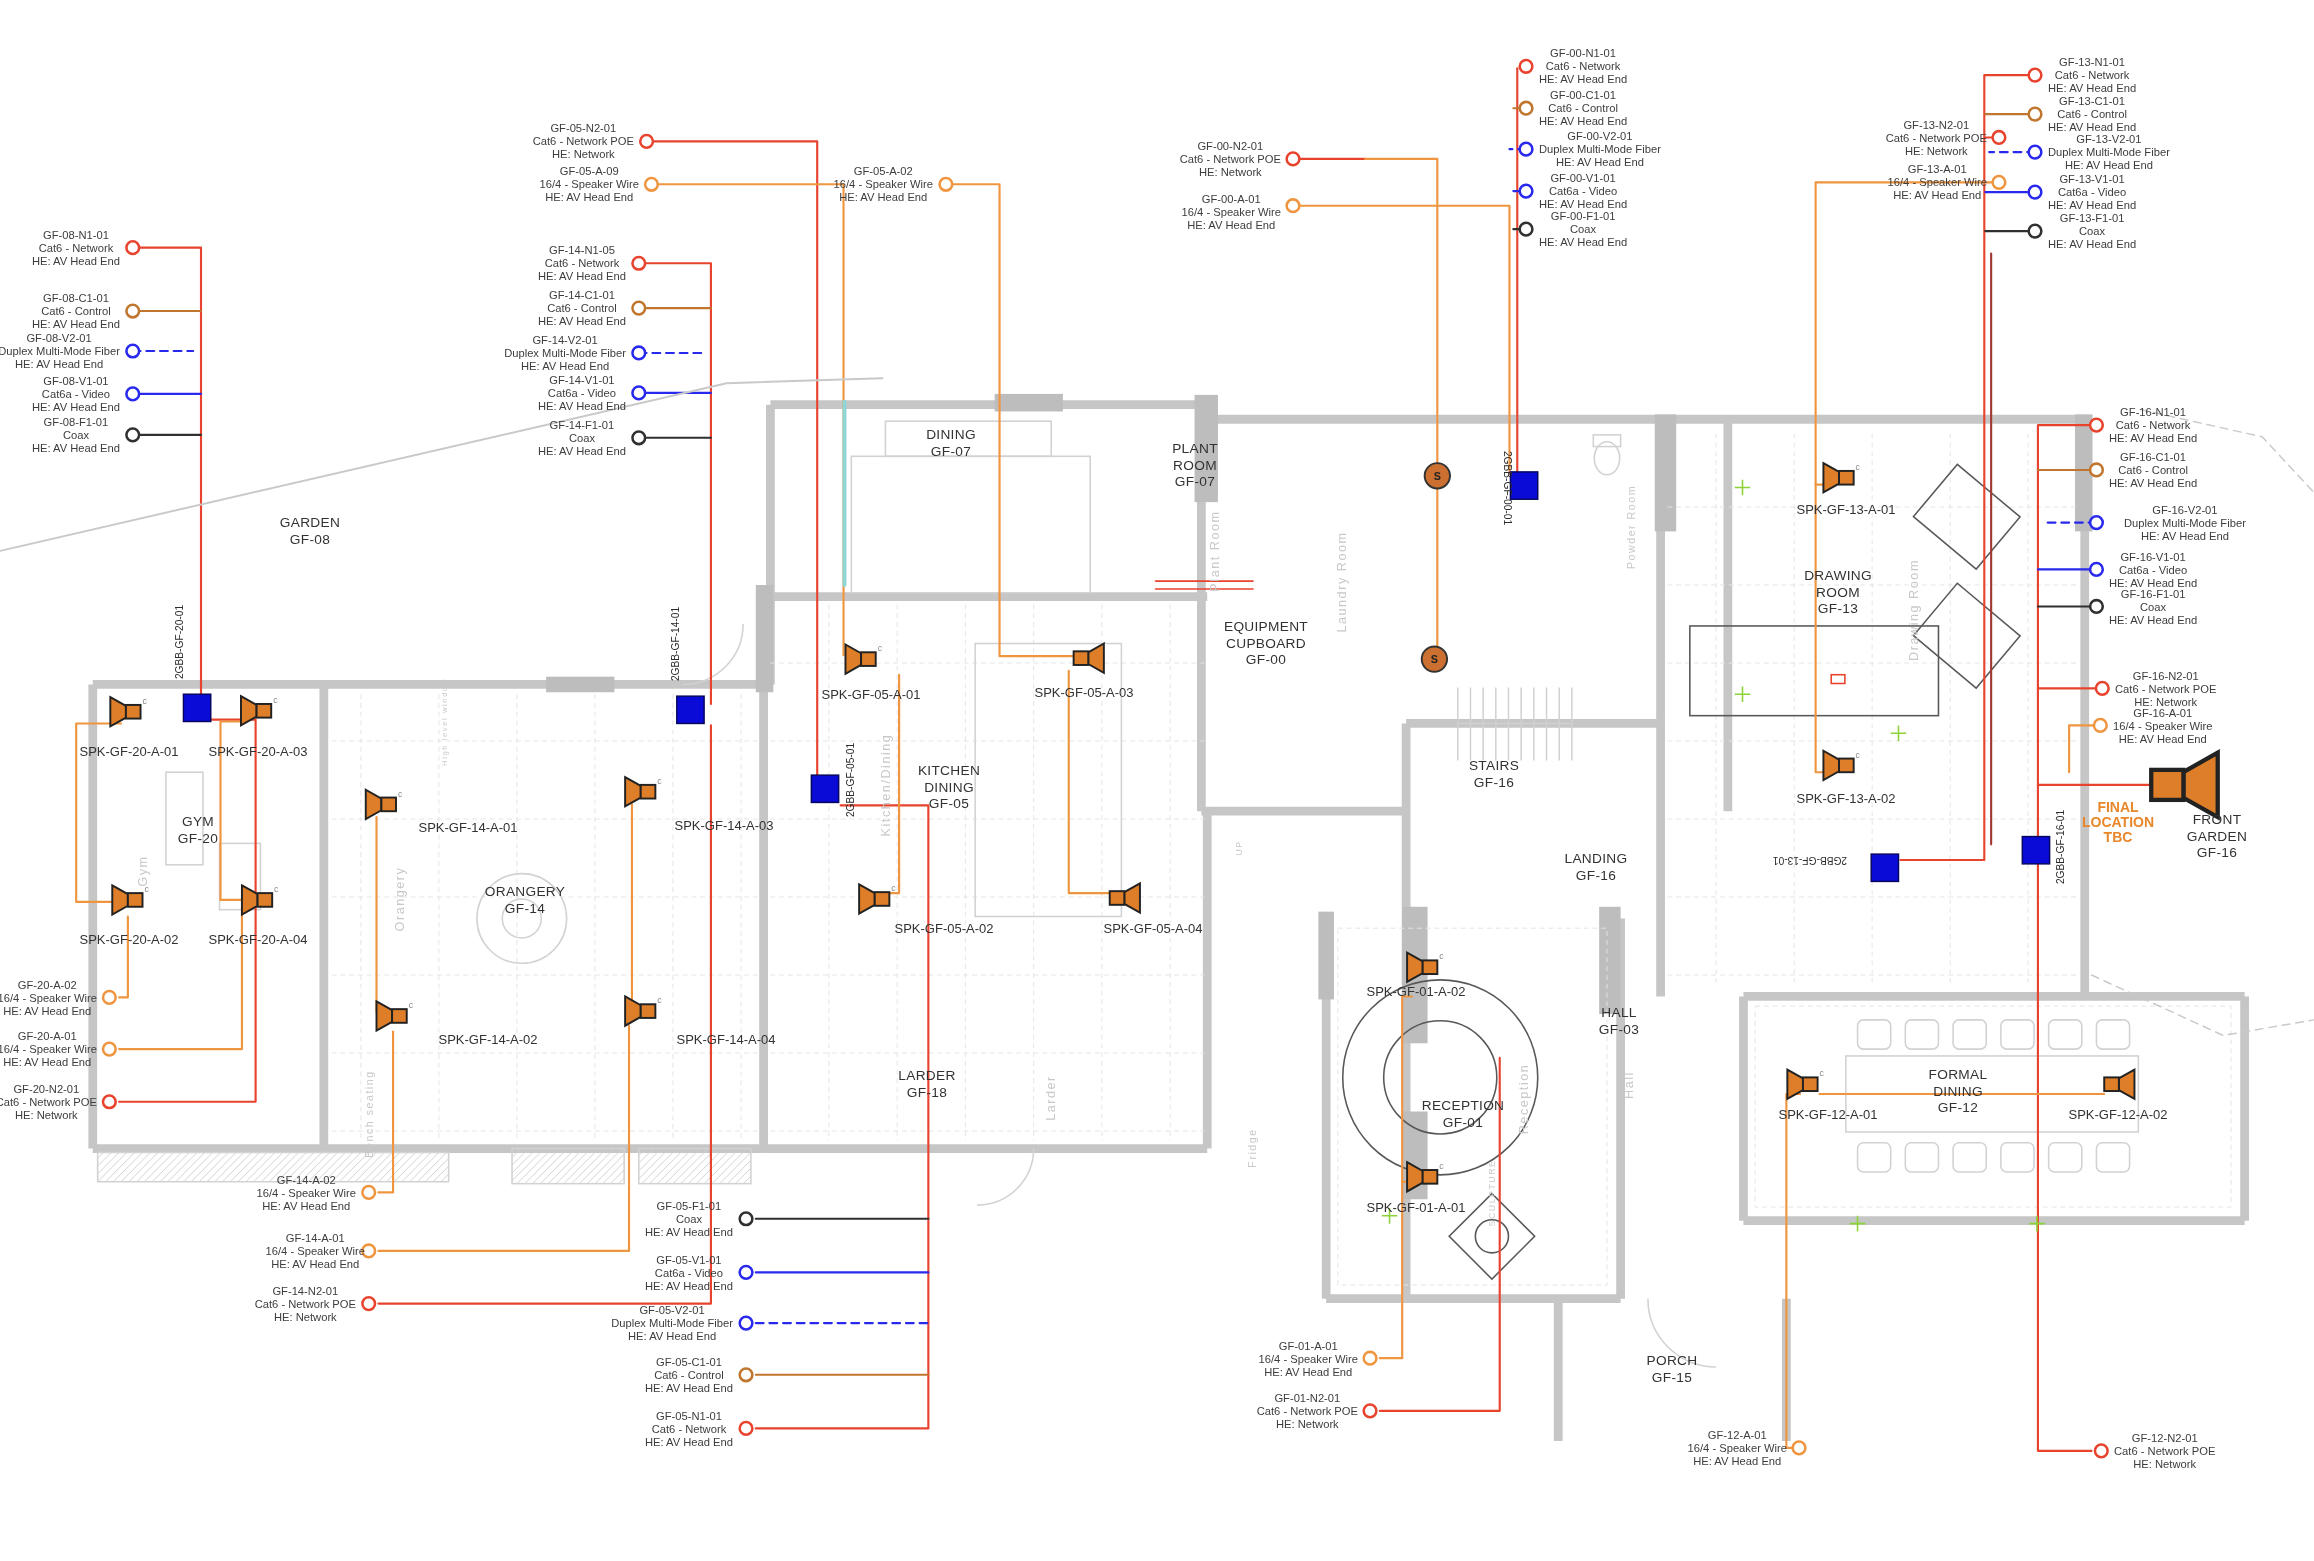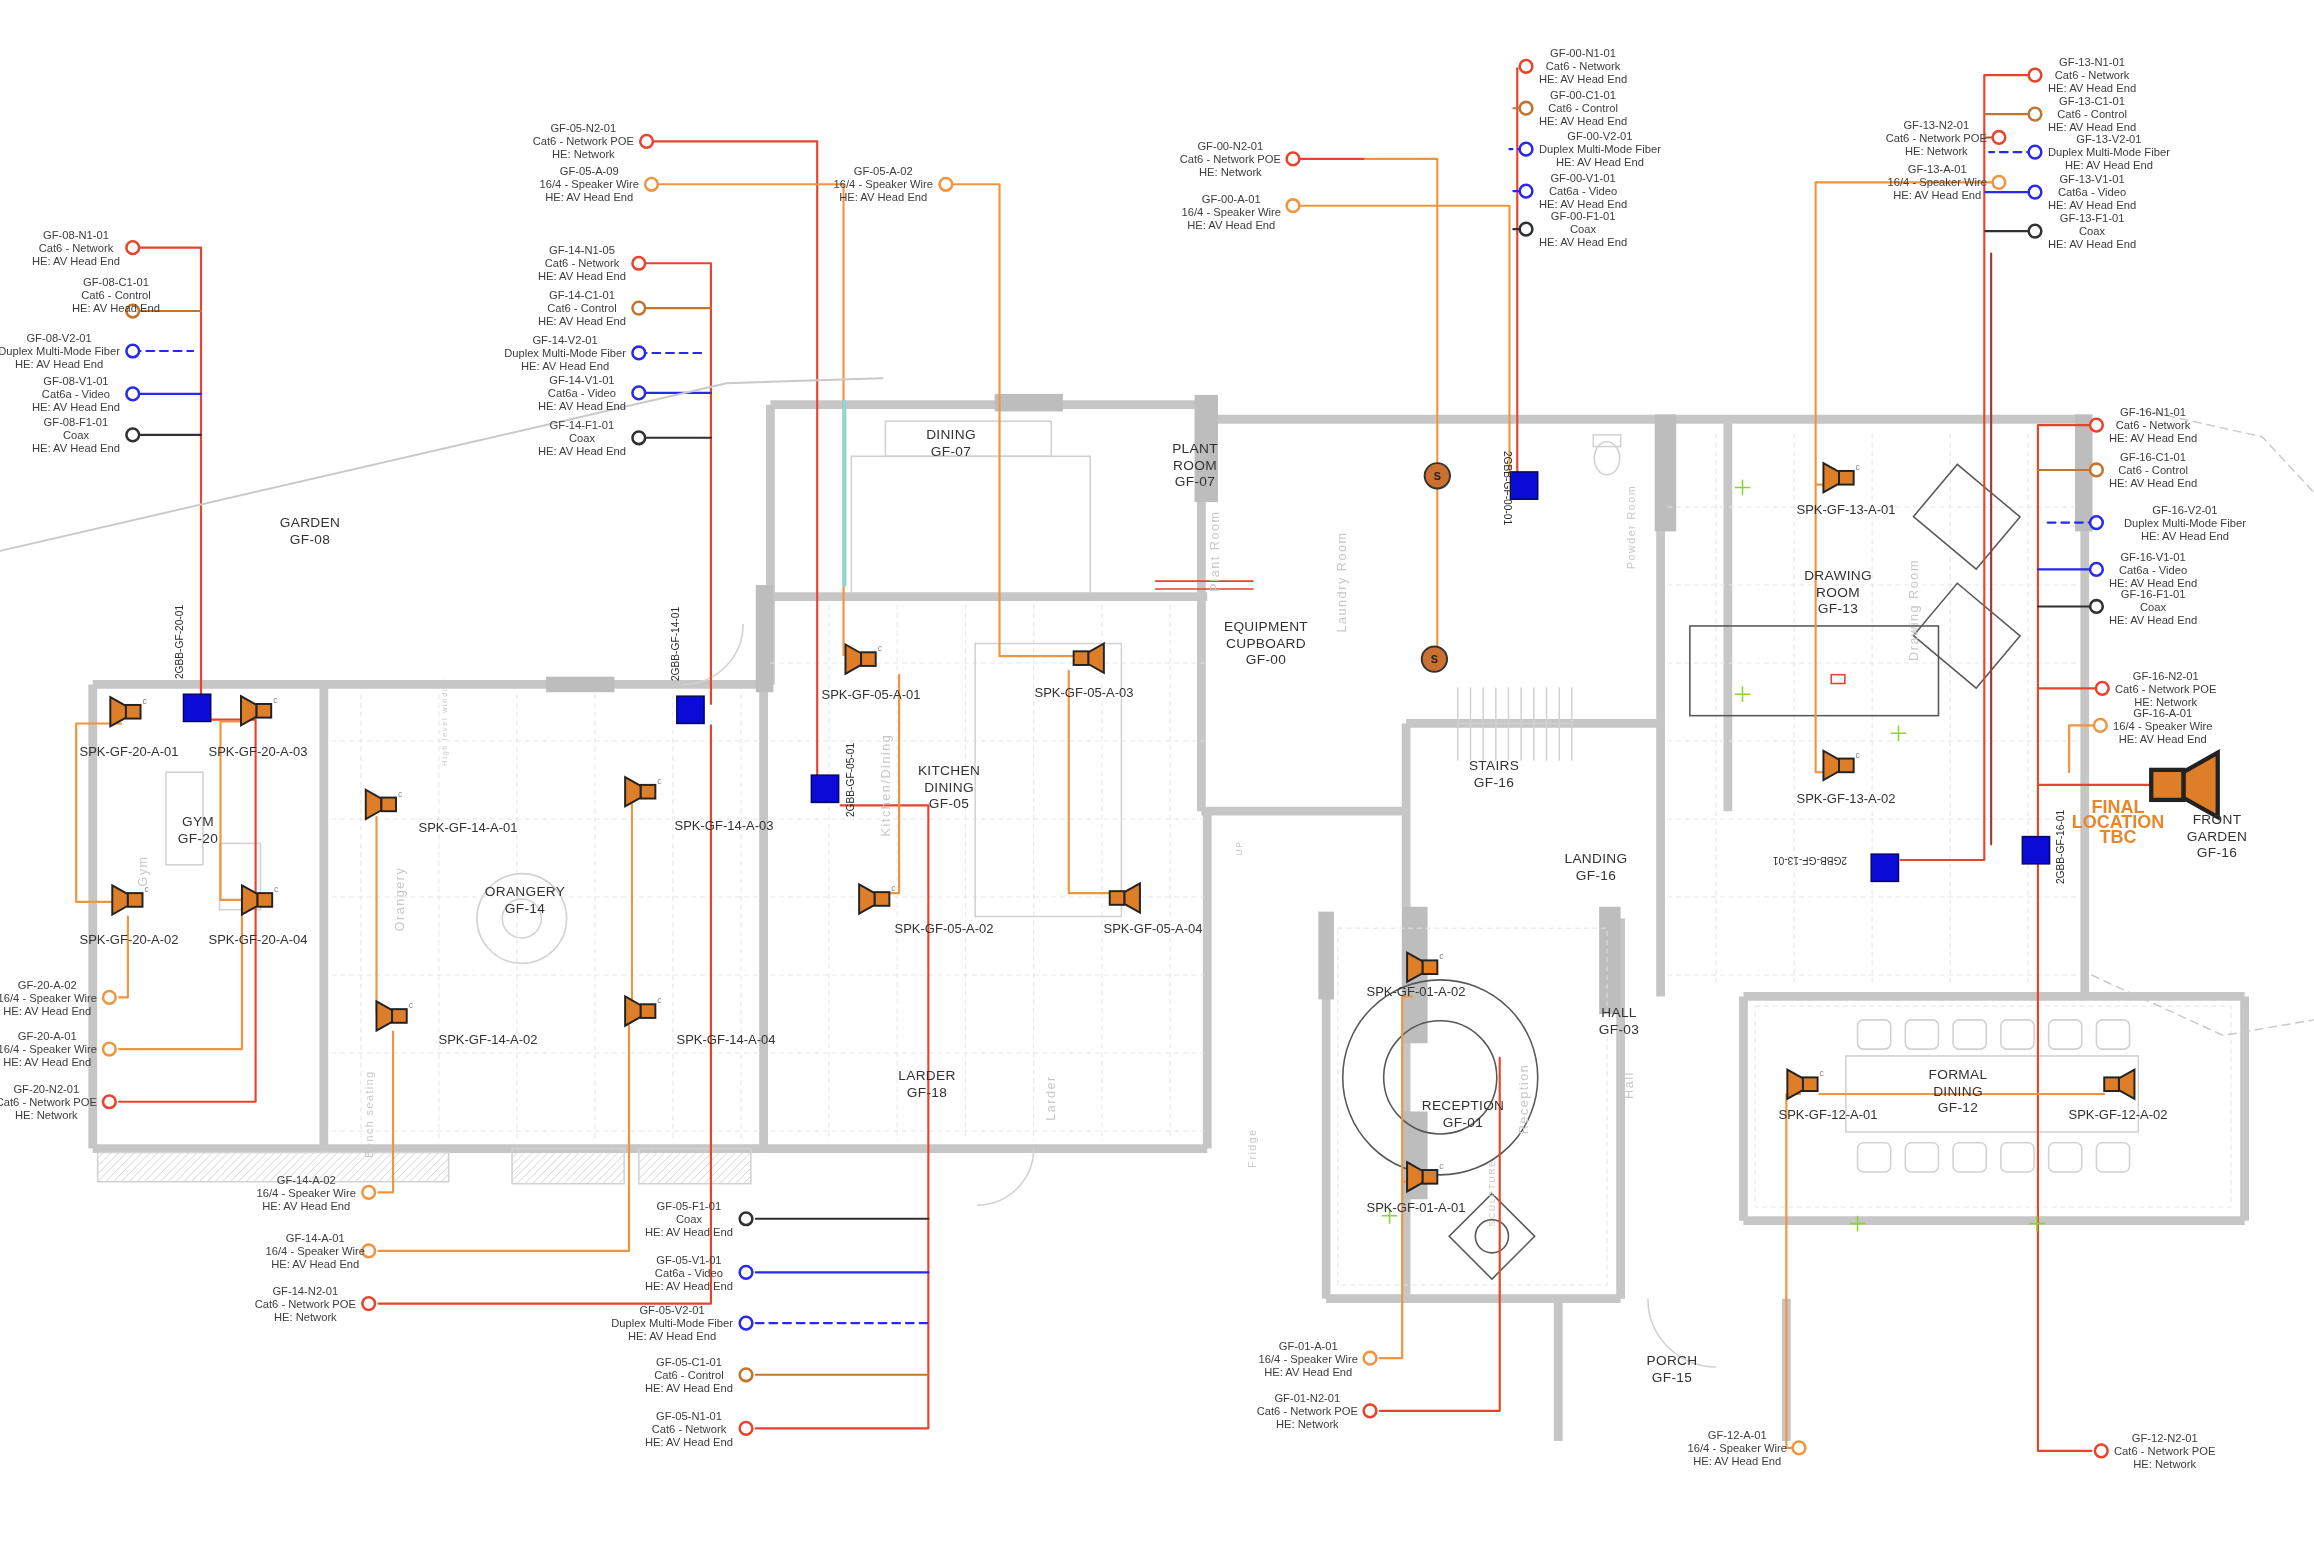--- a/index.html
+++ b/index.html
@@ -12,21 +12,21 @@
   .clbl.R{transform:translate(0,-50%);}
   .room{position:absolute;font-size:13.7px;line-height:16.6px;color:#323232;text-align:center;
         transform:translate(-50%,-50%);white-space:nowrap;letter-spacing:0.3px;}
   .spklbl{position:absolute;font-size:13px;color:#323232;transform:translate(-50%,-50%);white-space:nowrap;}
   .arch{position:absolute;color:#c8c8c8;letter-spacing:1.5px;white-space:nowrap;}
   .kplbl{position:absolute;font-size:10.2px;color:#2b2b2b;white-space:nowrap;}
   .notebox{position:absolute;left:1159px;top:281px;width:150px;height:105px;border:2px solid #d8453a;
            background:#fff;color:#d8453a;font-size:12.2px;line-height:16px;font-weight:bold;
            text-align:center;padding-top:8.8px;box-sizing:border-box;}
   .finalnote{position:absolute;left:2118px;top:822px;transform:translate(-50%,-50%);color:#e8872a;
-             font-weight:bold;font-size:18px;line-height:15px;text-align:center;white-space:nowrap;}
+             font-weight:bold;font-size:14px;line-height:15px;text-align:center;white-space:nowrap;}
 </style>
 </head>
 <body>
 
 <div class="plan">
 
   <svg class="base" width="2314" height="1561" viewBox="0 0 2373 1601">
     <defs>
       <pattern id="hatch" width="8" height="8" patternUnits="userSpaceOnUse">
         <path d="M0,8 L8,0" stroke="#cfcfcf" stroke-width="1"></path>
@@ -343,21 +343,21 @@
         <path d="M2081,1255 H2097 M2089,1247 V1263" stroke="#8cd435" stroke-width="1.6" fill="none"></path>
       </g>
   </svg>
 
   <div id="labels">
       <div class="clbl L" style="left: 120px; top: 248px;">
         <div>GF-08-N1-01</div>
         <div>Cat6 - Network</div>
         <div>HE: AV Head End</div>
       </div>
-      <div class="clbl L" style="left: 120px; top: 295px; margin-left: 40px;">
+      <div class="clbl L" style="left: 120px; top: 311px;">
         <div>GF-08-C1-01</div>
         <div>Cat6 - Control</div>
         <div>HE: AV Head End</div>
       </div>
       <div class="clbl L" style="left: 120px; top: 351px;">
         <div>GF-08-V2-01</div>
         <div>Duplex Multi-Mode Fiber</div>
         <div>HE: AV Head End</div>
       </div>
       <div class="clbl L" style="left: 120px; top: 394px;">

